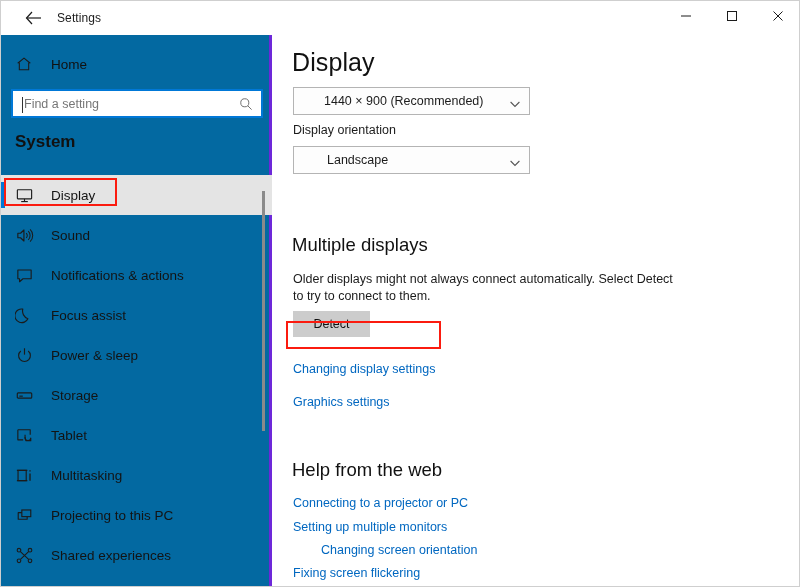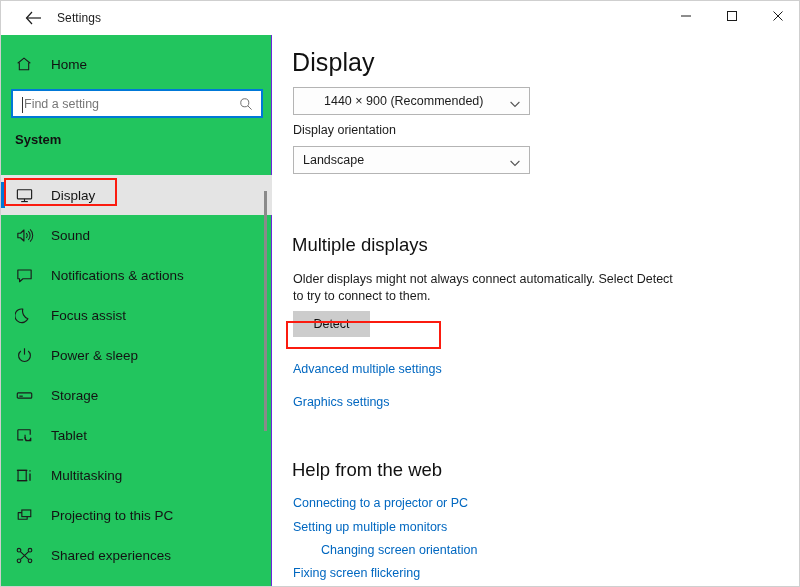--- a/index.html
+++ b/index.html
@@ -58,22 +58,22 @@
   #btn-min  { right: 92px; }
   #btn-max  { right: 46px; }
   #btn-close{ right: 0px; }
 
   
   #sidebar {
     position: absolute;
     top: 0; left: 0;
     width: 271px;
     height: 585px;
-    background: #22c55e;
-    border-right: 1px solid #6d28d9;
+    background: #0369a1;
+    border-right: 3px solid #6d28d9;
     z-index: 10;
   }
   #home-row {
     position: absolute;
     left: 0; top: 45px;
     width: 271px; height: 36px;
     display: flex; align-items: center;
     cursor: pointer;
   }
   .nav-ico {
@@ -113,21 +113,21 @@
   #search-icon {
     position: absolute; right: 7px; top: 5px;
     width: 16px; height: 16px;
     display: flex; align-items: center; justify-content: center;
   }
 
   
   #group-system {
     position: absolute;
     left: 14px; top: 131px;
-    font-size: 13px;
+    font-size: 17px;
     font-weight: bold;
     color: #111;
   }
 
   
   #nav-list {
     position: absolute;
     left: 0; top: 174px;
     width: 271px;
   }
@@ -206,21 +206,21 @@
     cursor: pointer;
   }
   .combo-text {
     font-size: 12.5px; color: #1b1b1b; margin-left: 9px;
   }
   .combo-chev {
     position: absolute; right: 8px; top: 8px;
     width: 12px; height: 12px;
   }
   #combo-resolution { top: 52px; padding-left: 21px; }
-  #combo-orientation { top: 111px; }
+  #combo-orientation { top: 111px; padding-left: 24px; }
 
   #label-orientation {
     position: absolute;
     left: 20px; top: 88px;
     font-size: 12.5px;
     color: #1b1b1b;
   }
 
   .section-head {
     position: absolute;
@@ -475,21 +475,21 @@
         </svg>
       </span>
     </div>
 
     <div class="section-head" id="head-multiple">Multiple displays</div>
 
     <div id="multi-desc">Older displays might not always connect automatically. Select Detect to try to connect to them.</div>
 
     <button id="detect-btn">Detect</button>
 
-    <a class="link" id="link-advanced">Advanced multiple settings</a>
+    <a class="link" id="link-advanced">Changing display settings</a>
     <a class="link" id="link-graphics">Graphics settings</a>
 
     <div class="section-head" id="head-help">Help from the web</div>
 
     <a class="link" id="help-0">Connecting to a projector or PC</a>
     <a class="link" id="help-1">Setting up multiple monitors</a>
     <a class="link" id="help-2">Changing screen orientation</a>
     <a class="link" id="help-3">Fixing screen flickering</a>
   </div>
 

